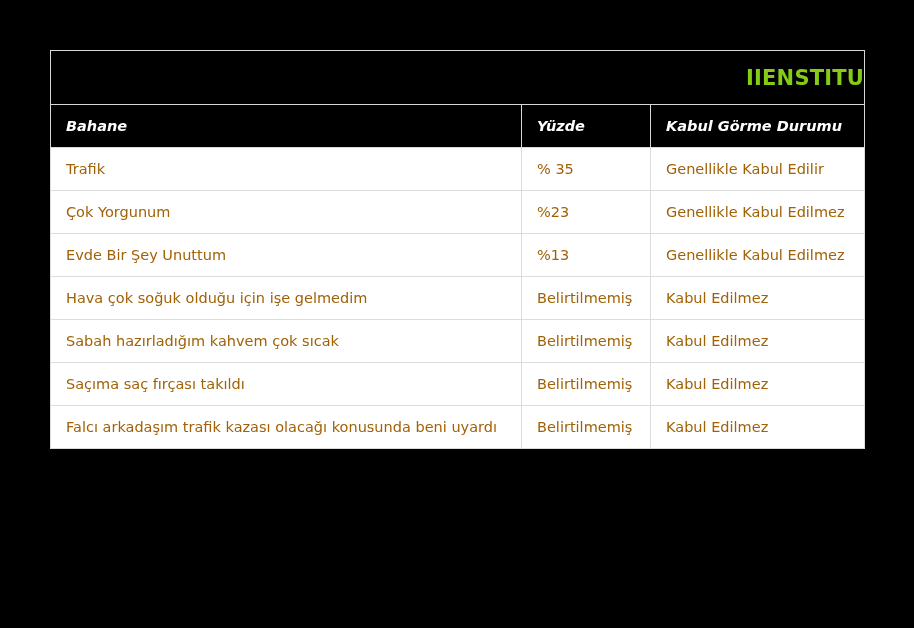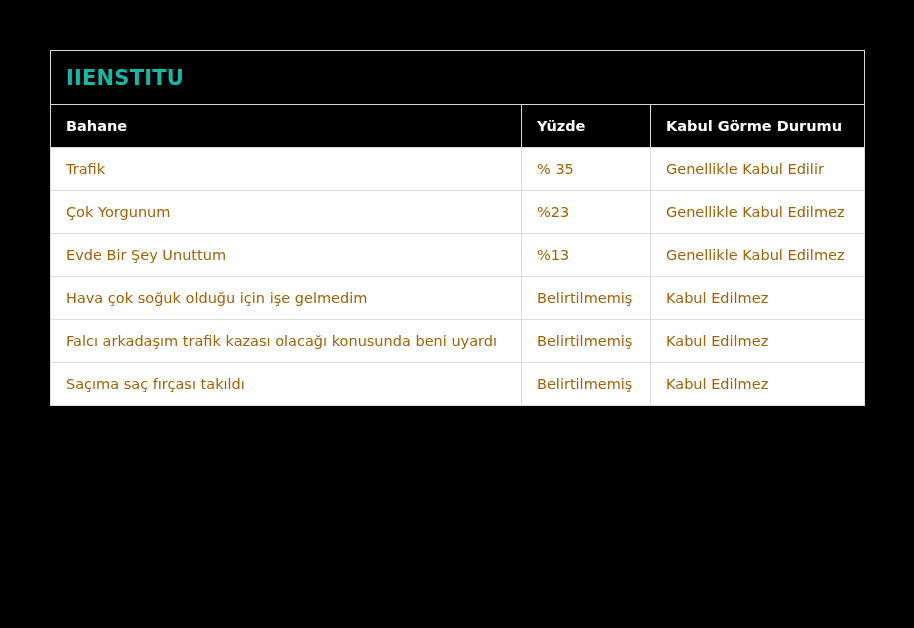--- a/index.html
+++ b/index.html
@@ -19,39 +19,40 @@
       top: 50px;
       width: 814px;
     }
     table {
       border-collapse: collapse;
       width: 814px;
       table-layout: fixed;
     }
     .title-cell {
       background: #000;
-      color: #14b8a6;
+      color: #84cc16;
       font-weight: bold;
       font-size: 21px;
       height: 53px;
       padding: 0 0 0 15px;
       border: 1px solid #d8d8d8;
-      text-align: left;
+      text-align: right;
       letter-spacing: 0.2px;
     }
     th.col-head {
       background: #000;
       color: #fff;
       font-weight: bold;
       font-size: 14.5px;
       height: 42px;
       padding: 0 0 0 15px;
       text-align: left;
       border: 1px solid #d8d8d8;
       border-bottom: none;
+      font-style: italic;
     }
     td {
       background: #fff;
       color: #a16207;
       font-size: 14.5px;
       height: 42px;
       padding: 0 0 0 15px;
       border: 1px solid #dcdcdc;
       white-space: nowrap;
       overflow: hidden;
@@ -95,24 +96,29 @@
         <td>Evde Bir Şey Unuttum</td>
         <td>%13</td>
         <td>Genellikle Kabul Edilmez</td>
       </tr>
       <tr>
         <td>Hava çok soğuk olduğu için işe gelmedim</td>
         <td>Belirtilmemiş</td>
         <td>Kabul Edilmez</td>
       </tr>
       <tr>
-        <td>Falcı arkadaşım trafik kazası olacağı konusunda beni uyardı</td>
+        <td>Sabah hazırladığım kahvem çok sıcak</td>
         <td>Belirtilmemiş</td>
         <td>Kabul Edilmez</td>
       </tr>
       <tr>
         <td>Saçıma saç fırçası takıldı</td>
         <td>Belirtilmemiş</td>
         <td>Kabul Edilmez</td>
       </tr>
+      <tr>
+        <td>Falcı arkadaşım trafik kazası olacağı konusunda beni uyardı</td>
+        <td>Belirtilmemiş</td>
+        <td>Kabul Edilmez</td>
+      </tr>
     </tbody>
   </table>
 </div>
 
 </body></html>

